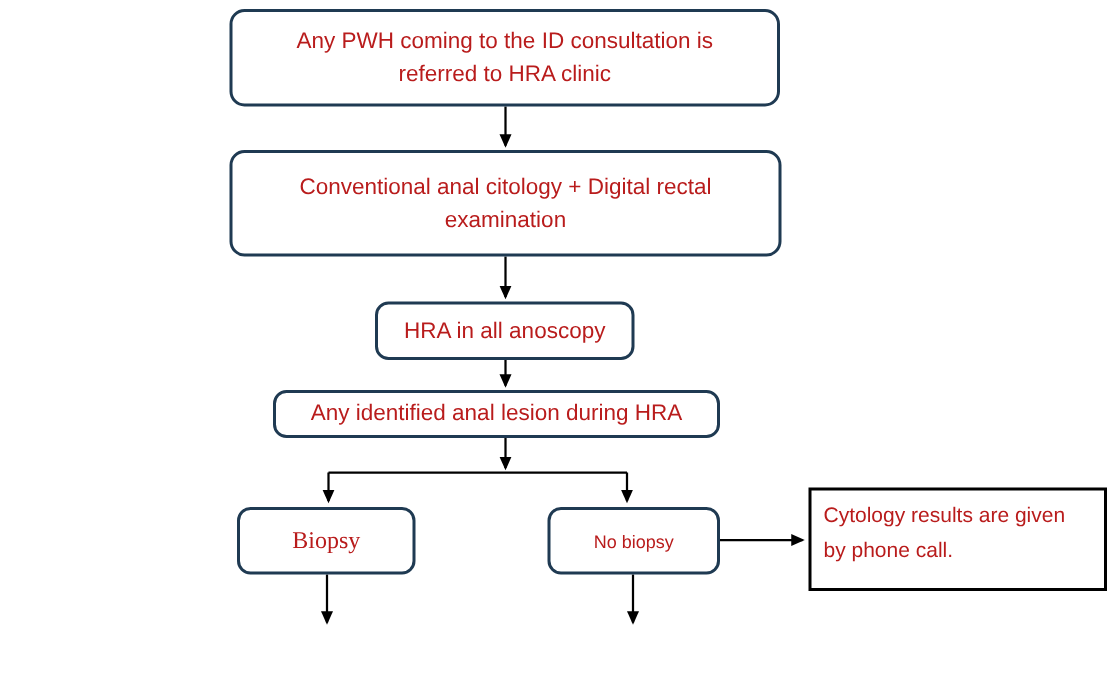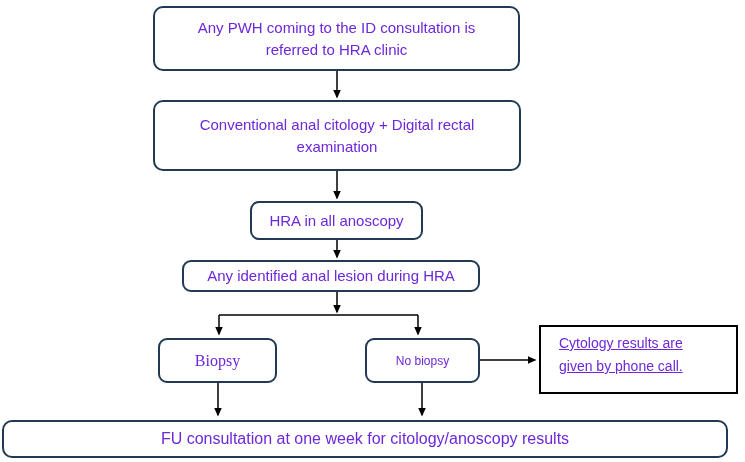--- a/index.html
+++ b/index.html
@@ -26,41 +26,40 @@
   .node {
     position: absolute;
     box-sizing: border-box;
     background: #ffffff;
     border: 2px solid #1f3a52;
     border-radius: 10px;
     display: flex;
     align-items: center;
     justify-content: center;
     text-align: center;
-    color: #6d28d9;
+    color: #b91c1c;
     font-size: 15px;
     line-height: 22px;
   }
   .n-referral  { left: 153px; top: 6px;   width: 367px; height: 65px; padding: 0 20px; }
   .n-cytology  { left: 153px; top: 100px; width: 368px; height: 71px; padding: 0 8px; }
   .n-hra       { left: 250px; top: 201px; width: 173px; height: 39px; border-radius: 9px; }
   .n-lesion    { left: 182px; top: 260px; width: 298px; height: 32px; border-radius: 9px; }
   .n-biopsy    { left: 158px; top: 338px; width: 119px; height: 45px; border-radius: 9px; font-size: 16px; font-family: Liberation Serif, serif; }
   .n-nobiopsy  { left: 365px; top: 338px; width: 115px; height: 45px; border-radius: 9px; font-size: 12px; }
   .n-phone {
     left: 539px; top: 325px; width: 199px; height: 69px;
     border: 2.5px solid #000000;
     border-radius: 0;
     align-items: flex-start;
     justify-content: flex-start;
     text-align: left;
-    padding: 5px 18px;
+    padding: 5px 8px;
     font-size: 14px;
     line-height: 23px;
-    text-decoration: underline;
   }
   .n-fu        { left: 2px; top: 420px; width: 726px; height: 38px; font-size: 16px; }
   .edge-label {
     position: absolute;
     width: 34px;
     text-align: center;
     font-size: 14px;
     color: #1a1a1a;
     line-height: 16px;
     margin-top: 40px;
@@ -102,15 +101,14 @@
   <div class="edge-label l-ye">ye</div>
 
   <div class="edge-label l-no">no</div>
 
   <div class="node n-biopsy">Biopsy</div>
 
   <div class="node n-nobiopsy">No biopsy</div>
 
   <div class="node n-phone">Cytology results are given by phone call.</div>
 
-  <div class="node n-fu">FU consultation at one week for citology/anoscopy results</div>
 
 </div>
 
 </body></html>

